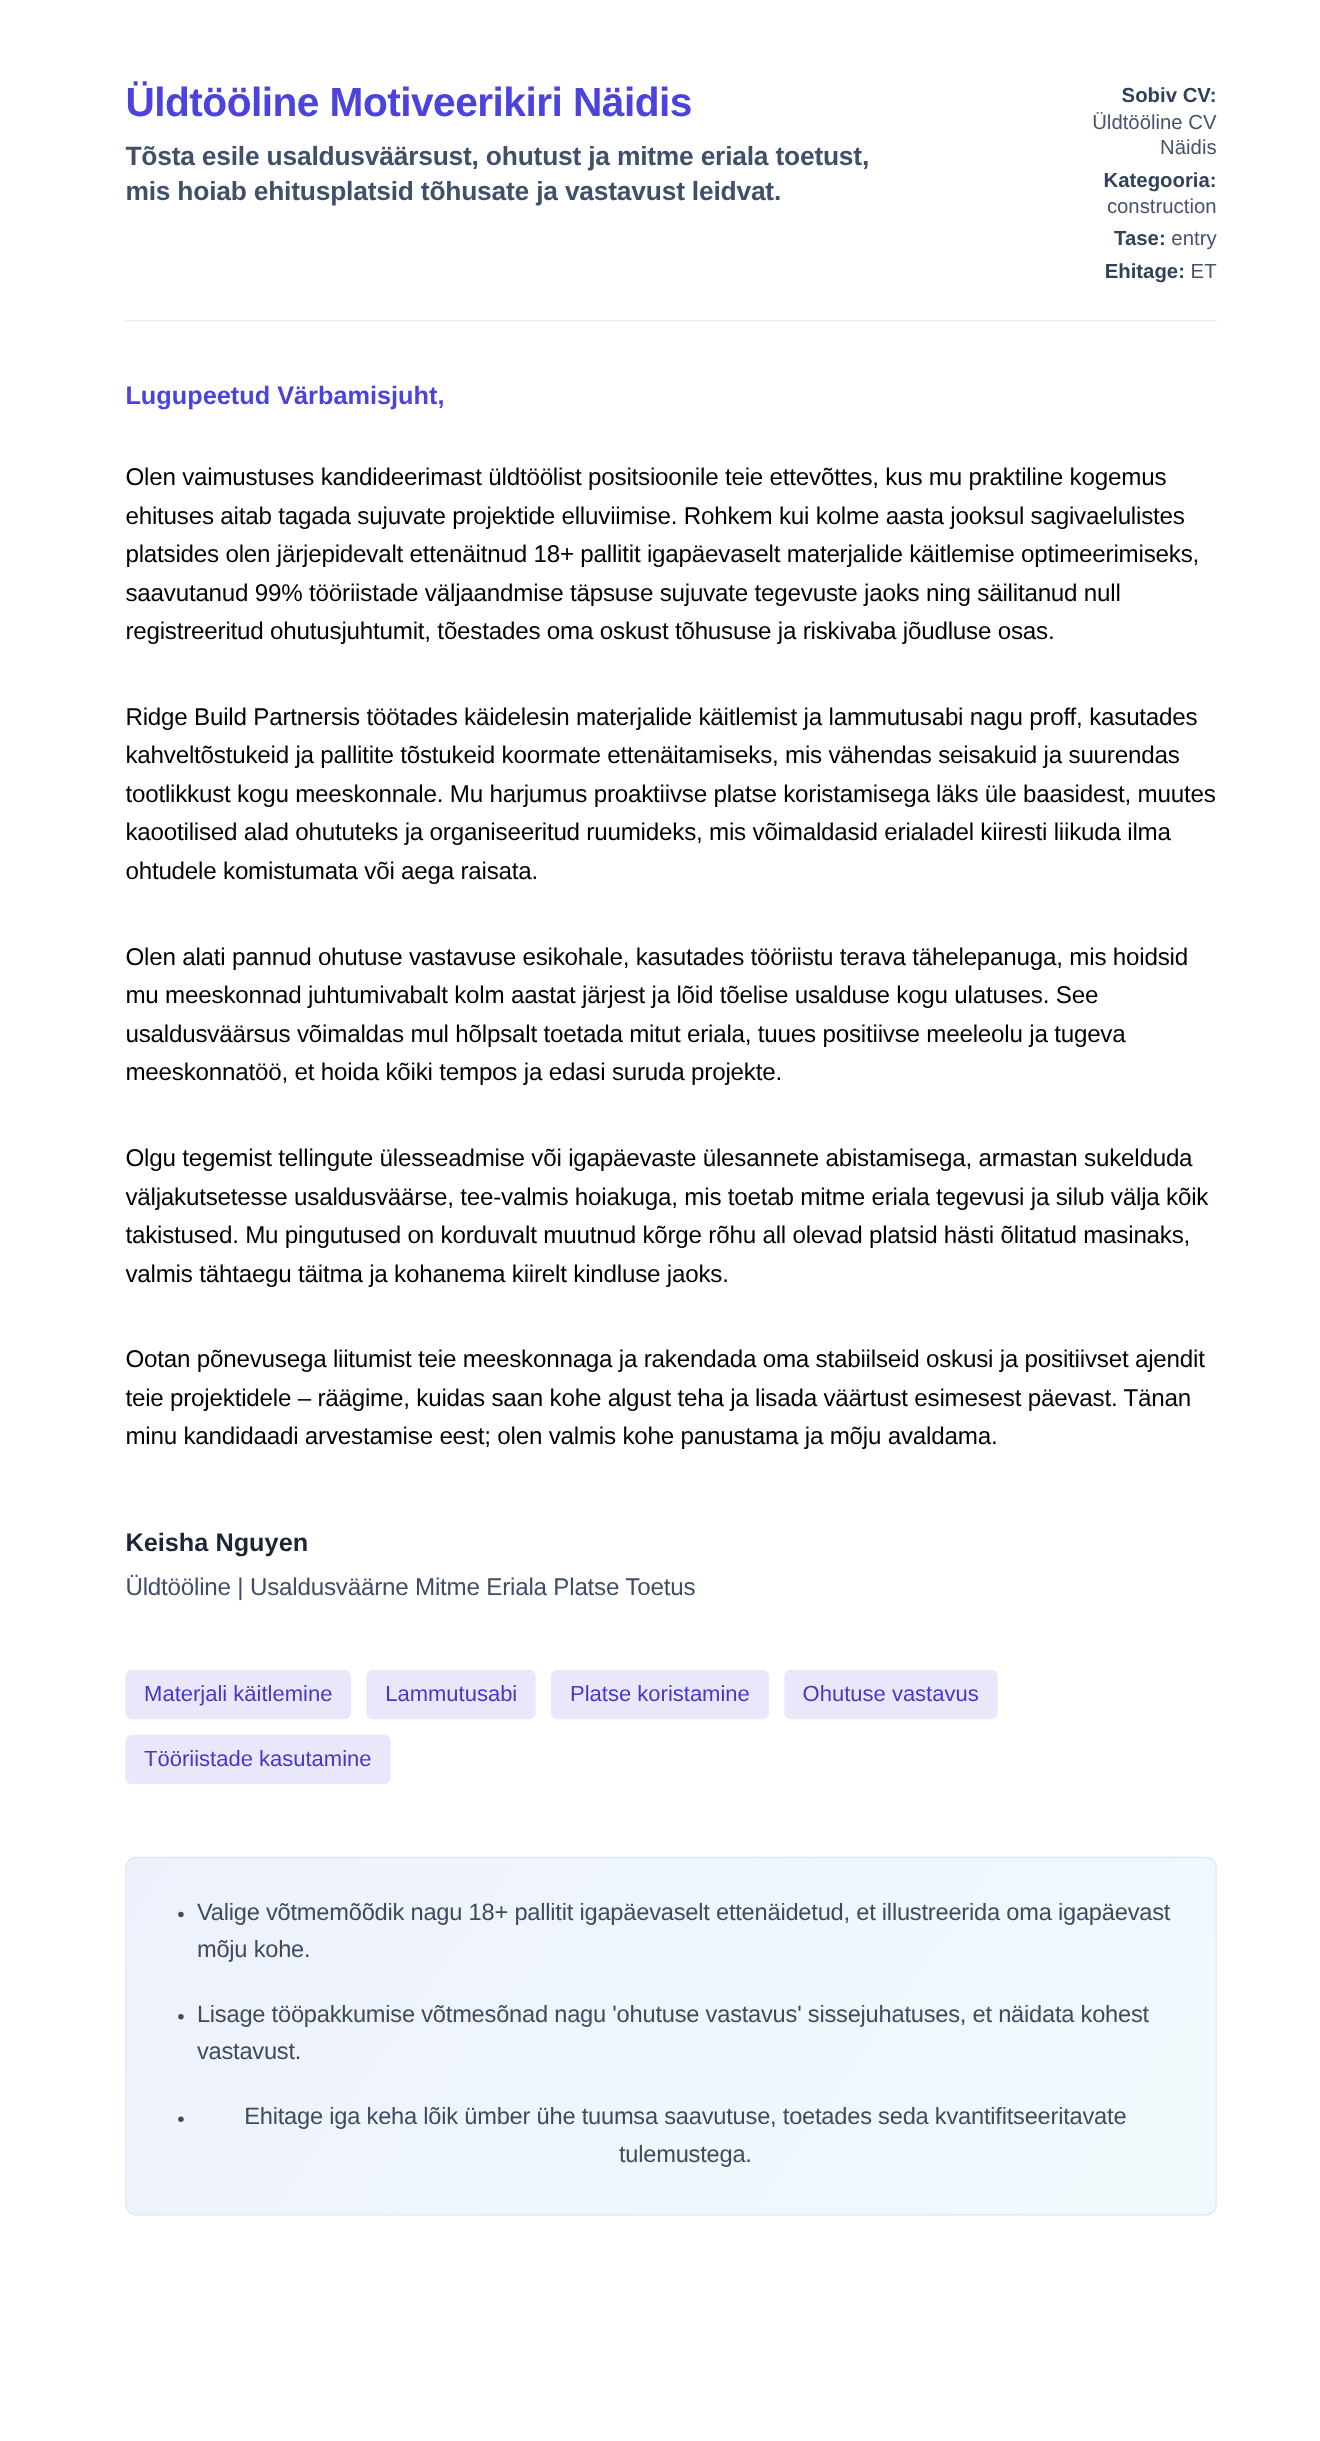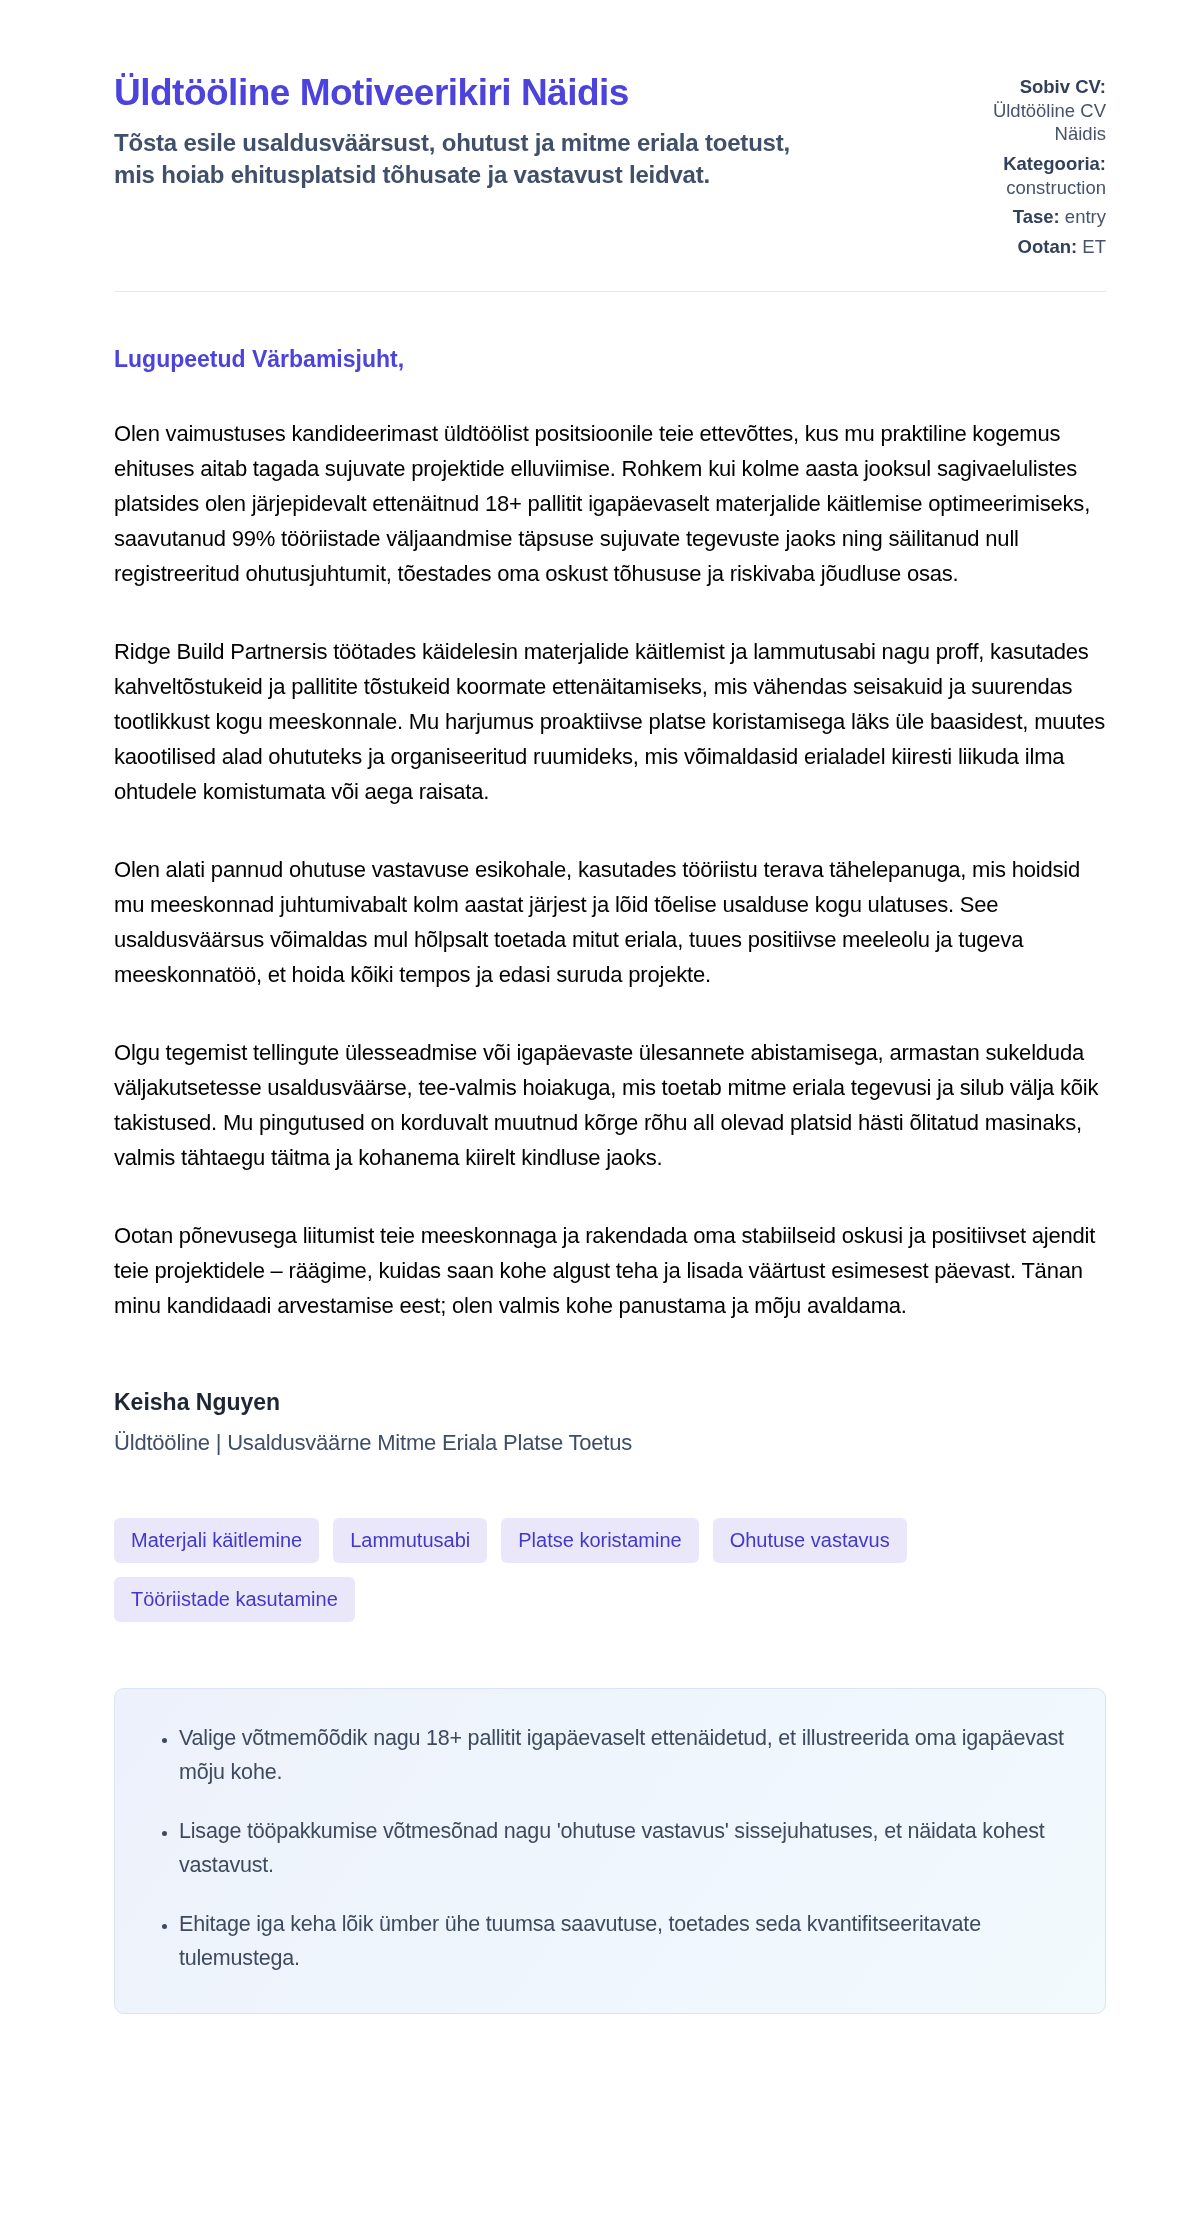--- a/index.html
+++ b/index.html
@@ -129,21 +129,21 @@
     margin: 0;
     padding-left: 26px;
   }
   .tip-item {
     font-size: 21.5px;
     line-height: 34px;
     color: #3e4a5e;
     margin-bottom: 25px;
     letter-spacing: -0.2px;
   }
-  .tip-item:last-child { margin-bottom: 0; }
+  .tip-item:last-child { margin-bottom: 0; text-align: center; }
   .tip-item::marker { color: #3e4a5e; font-size: 18px; }
 </style>
 </head>
 <body>
 
 <div class="page">
   <div class="container">
 
     <header class="header">
       <div class="header-left">
@@ -157,21 +157,21 @@
         </div>
         <div class="meta-group">
           <div class="meta-label">Kategooria:</div>
           <div class="meta-value">construction</div>
         </div>
         <div class="meta-group meta-inline">
           <span class="meta-label">Tase:</span>
           <span class="meta-value">entry</span>
         </div>
         <div class="meta-group meta-inline">
-          <span class="meta-label">Ootan:</span>
+          <span class="meta-label">Ehitage:</span>
           <span class="meta-value">ET</span>
         </div>
       </aside>
     </header>
 
     <hr class="divider">
 
     <main>
       <p class="greeting">Lugupeetud Värbamisjuht,</p>
 

